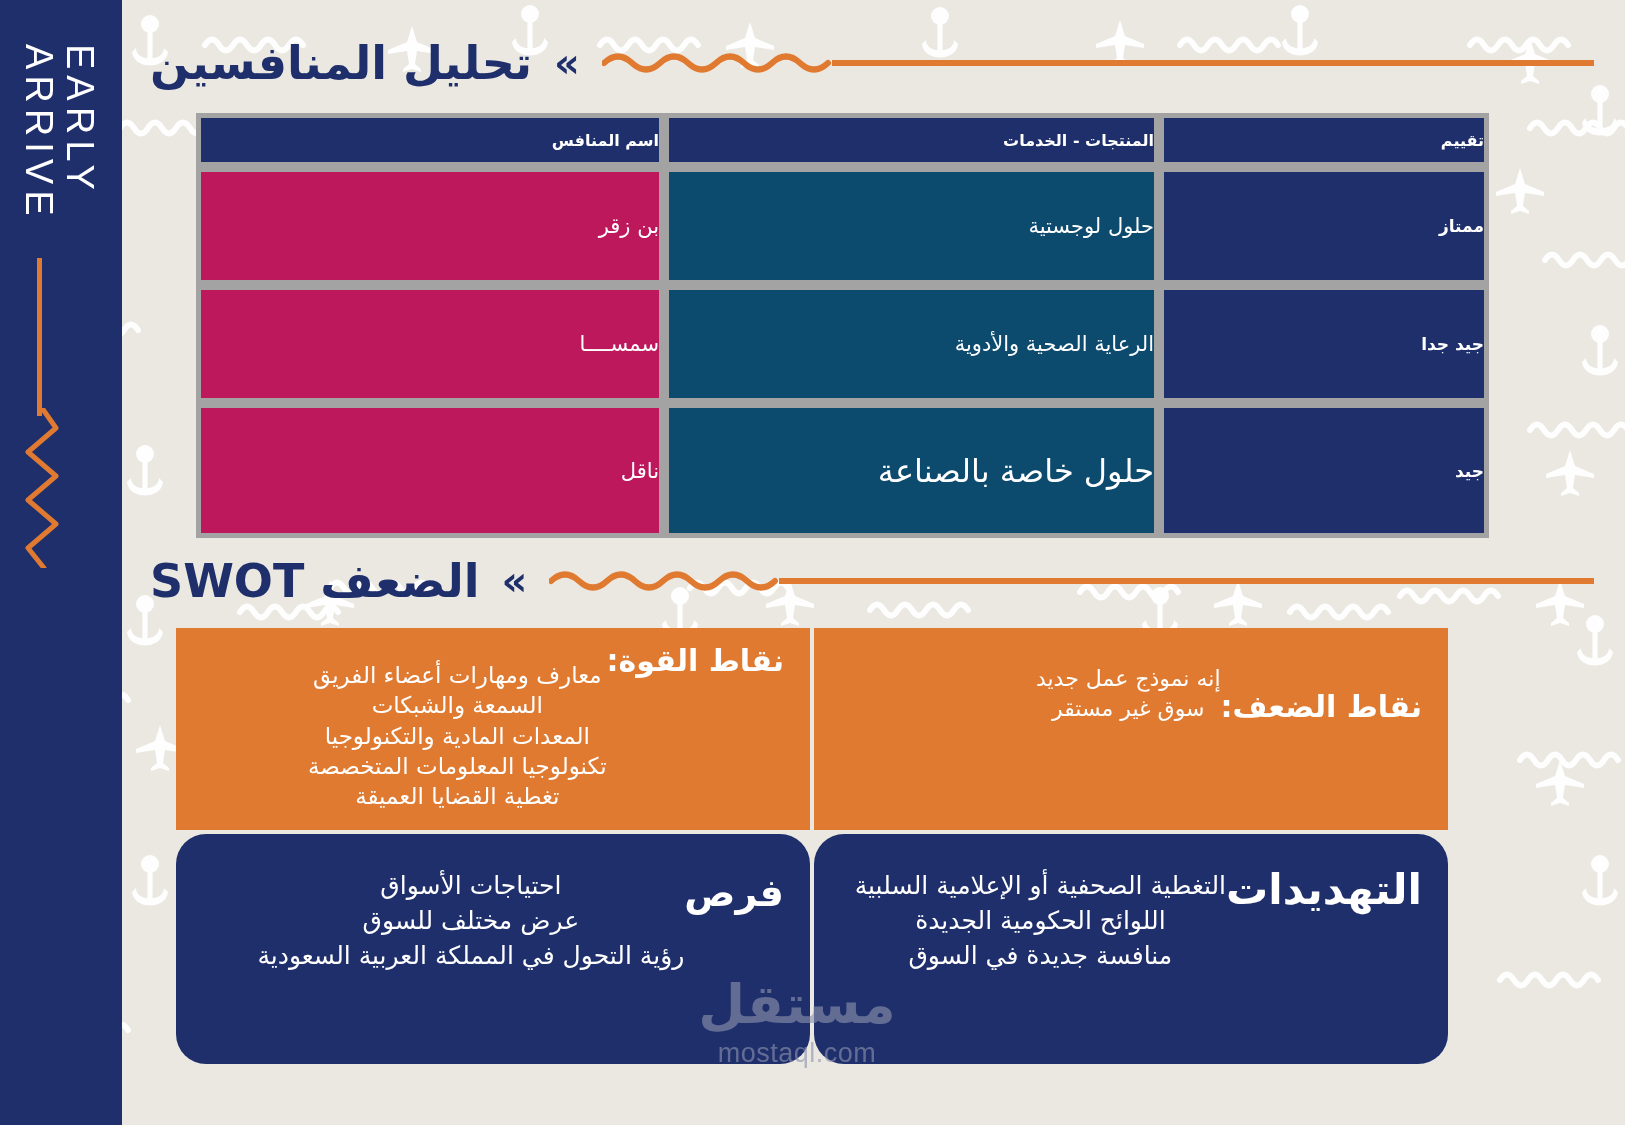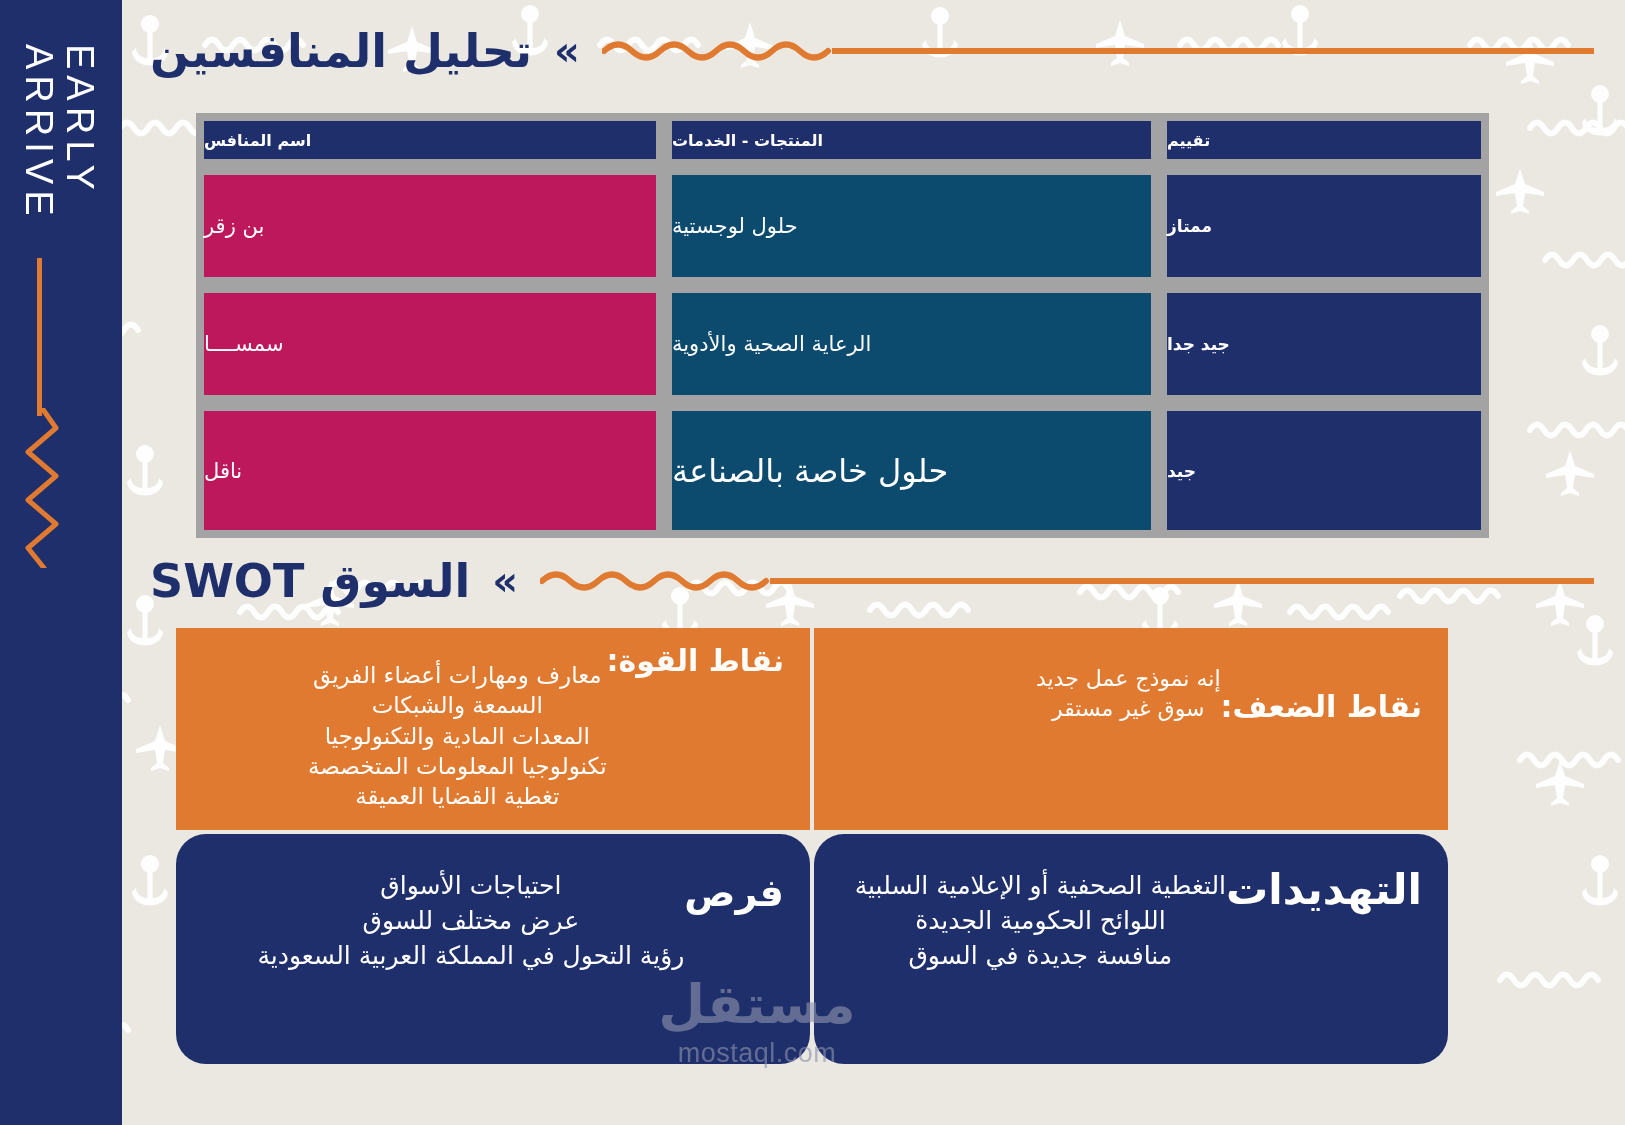--- a/index.html
+++ b/index.html
@@ -98,36 +98,36 @@
     margin-left: 22px;
     line-height: 1;
   }
   .rule-line {
     height: 6px;
     background: #E07A30;
     flex: 1 1 auto;
   }
   .rule-wave { flex: 0 0 auto; }
 
-  #head-competitors { left: 122px; top: 18px; width: 1472px; height: 66px; padding-left: 28px; }
+  #head-competitors { left: 122px; top: 30px; width: 1472px; height: 66px; padding-left: 28px; }
   #head-swot        { left: 122px; top: 548px; width: 1472px; height: 66px; padding-left: 28px; }
 
   
   #competitor-table {
     position: absolute;
     left: 196px;
     top: 113px;
     width: 1293px;
     z-index: 6;
     border-collapse: separate;
     border-spacing: 0;
   }
   #competitor-table td, #competitor-table th {
-    border: 8px solid #a3a3a3;
-    text-align: left;
+    border: 5px solid #a3a3a3;
+    text-align: right;
     vertical-align: middle;
     color: #ffffff;
     font-family: "DejaVu Sans", sans-serif;
   }
   .th-cell {
     background: #1F2F6B;
     height: 54px;
     font-size: 16px;
     font-weight: bold;
   }
@@ -195,21 +195,21 @@
   }
   .swot-list li { white-space: nowrap; }
   .list-strength { margin-top: 18px; font-size: 23px; line-height: 1.32; }
   .list-weak     { margin-top: 22px; font-size: 22px; line-height: 1.38; }
   .list-opp      { margin-top: 20px; font-size: 25px; line-height: 1.40; }
   .list-threat   { margin-top: 20px; font-size: 25px; line-height: 1.40; }
 
   
   #watermark {
     position: absolute;
-    left: 607px;
+    left: 647px;
     top: 978px;
     width: 300px;
     z-index: 8;
     text-align: center;
     pointer-events: none;
     color: #8d93ae;
     opacity: .62;
   }
   #watermark-ar {
     font-family: "DejaVu Sans", sans-serif;
@@ -335,21 +335,21 @@
     </tr>
     <tr class="row-3">
       <td class="cell-rating">جيد</td>
       <td class="cell-service big">حلول خاصة بالصناعة</td>
       <td class="cell-name">ناقل</td>
     </tr>
   </tbody>
 </table>
 
 <div class="section-head" id="head-swot">
-  <div class="section-title">السوق SWOT</div>
+  <div class="section-title">الضعف SWOT</div>
   <div class="chevron">»</div>
   <svg class="rule-wave" width="230" height="30" viewBox="0 0 230 30" aria-hidden="true">
     <path d="M2 15 q14 -13 28 0 q14 13 28 0 q14 -13 28 0 q14 13 28 0 q14 -13 28 0 q14 13 28 0 q14 -13 28 0 q14 13 28 0" fill="none" stroke="#E07A30" stroke-width="6" stroke-linecap="round"></path>
   </svg>
   <div class="rule-line"></div>
 </div>
 
 <div id="swot-grid">
 
   <div class="swot-cell swot-orange" style="grid-column:1;grid-row:1;">

